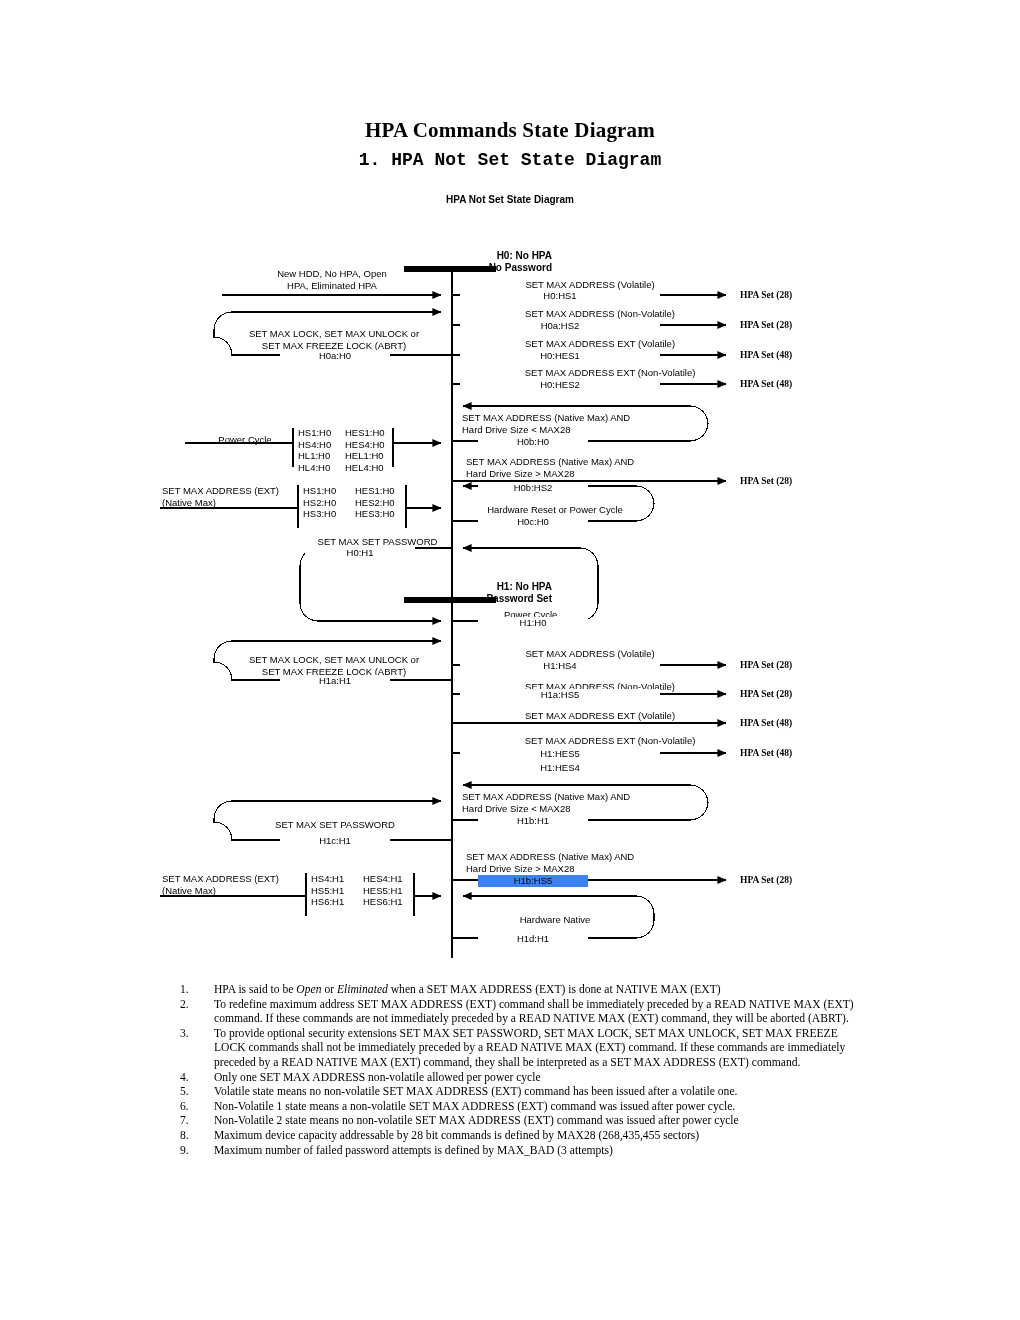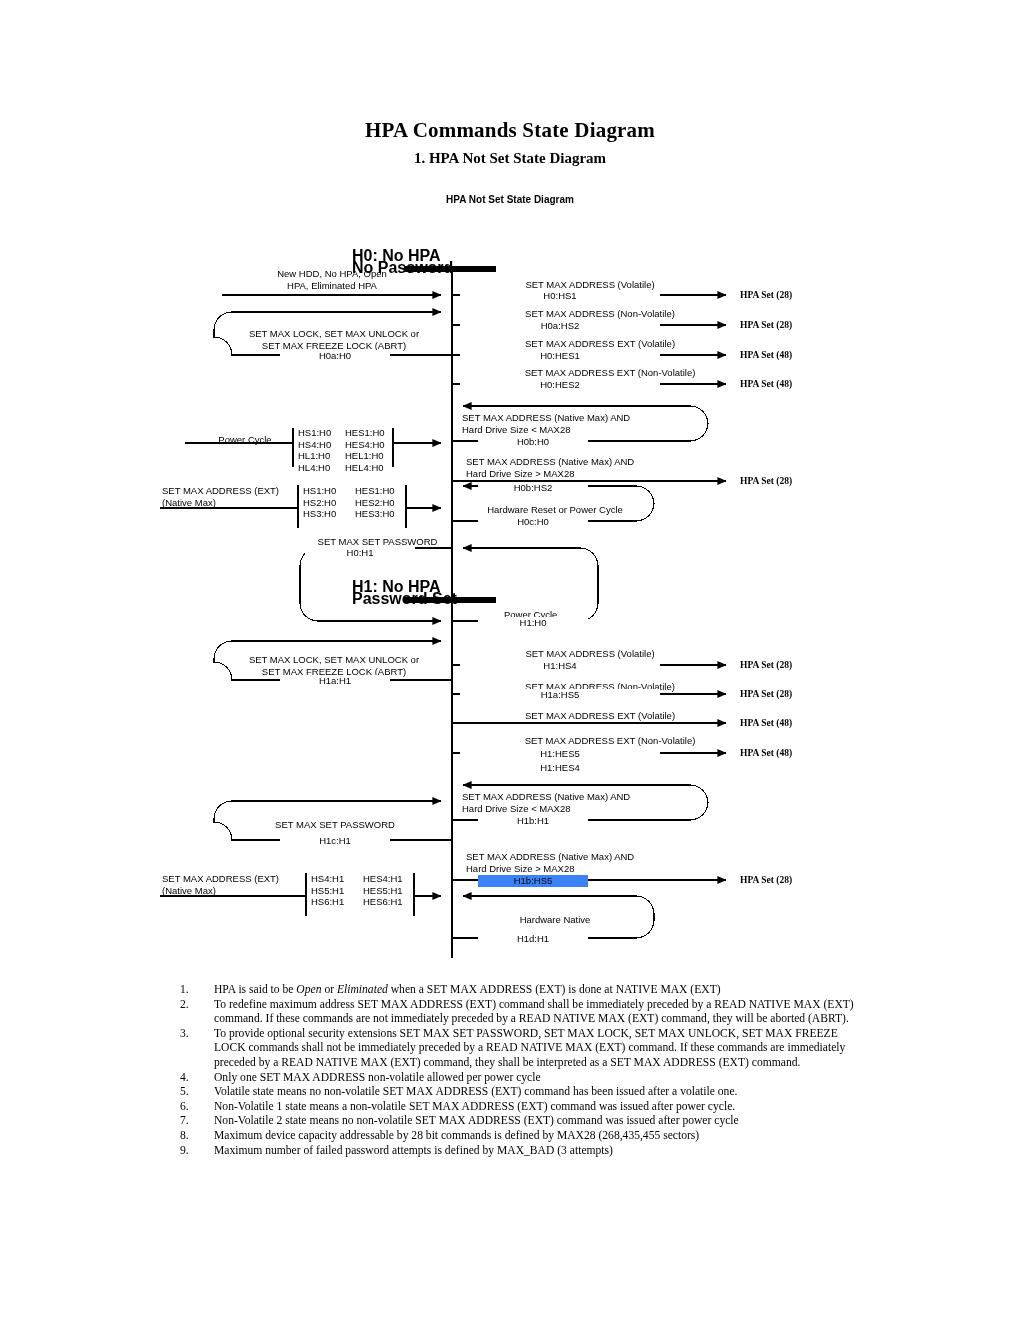--- a/index.html
+++ b/index.html
@@ -2,35 +2,35 @@
 <html><head>
 <meta charset="utf-8">
 <style>
   html,body{margin:0;padding:0;background:#fff;}
   body{width:1020px;height:1320px;position:relative;font-family:"Liberation Serif",serif;color:#000;}
   #page{position:absolute;left:0;top:0;width:1020px;height:1320px;overflow:hidden;}
 
   .title1{position:absolute;left:0;top:118px;width:1020px;text-align:center;
           font-family:"Liberation Serif",serif;font-weight:bold;font-size:21px;letter-spacing:.2px;}
   .title2{position:absolute;left:0;top:150px;width:1020px;text-align:center;
-          font-family:Liberation Serif, serif;font-weight:bold;font-size:15px;}
+          font-family:Liberation Mono, monospace;font-weight:bold;font-size:18px;}
   .title3{position:absolute;left:0;top:194px;width:1020px;text-align:center;
           font-family:"Liberation Sans",sans-serif;font-weight:bold;font-size:10px;}
 
   #diagram{position:absolute;left:0;top:0;width:1020px;height:1320px;}
   #wires{position:absolute;left:0;top:0;width:1020px;height:1320px;pointer-events:none;}
 
   .lbl{position:absolute;font-family:"Liberation Sans",sans-serif;font-size:9.5px;
        line-height:11.5px;white-space:pre;color:#000;}
   .lbl.b{font-weight:bold;font-family:Liberation Serif, serif;}
   .lbl.c{text-align:center;}
 
   .statebar{position:absolute;height:6px;background:#000;}
   .statetitle{position:absolute;font-family:"Liberation Sans",sans-serif;font-weight:bold;
-              font-size:16px;line-height:12px;text-align:left;white-space:pre;}
+              font-size:10px;line-height:12px;text-align:right;white-space:pre;}
 
   .notes{position:absolute;left:172px;top:983px;width:690px;
          font-family:"Liberation Serif",serif;font-size:11.6px;line-height:14.6px;}
   .notes ol{margin:0;padding:0;list-style:none;}
   .notes li{position:relative;padding-left:42px;margin:0 0 0 0;}
   .notes li .num{position:absolute;left:8px;top:0;width:26px;text-align:left;}
   .notes em{font-style:italic;}
 </style>
 </head>
 <body>

